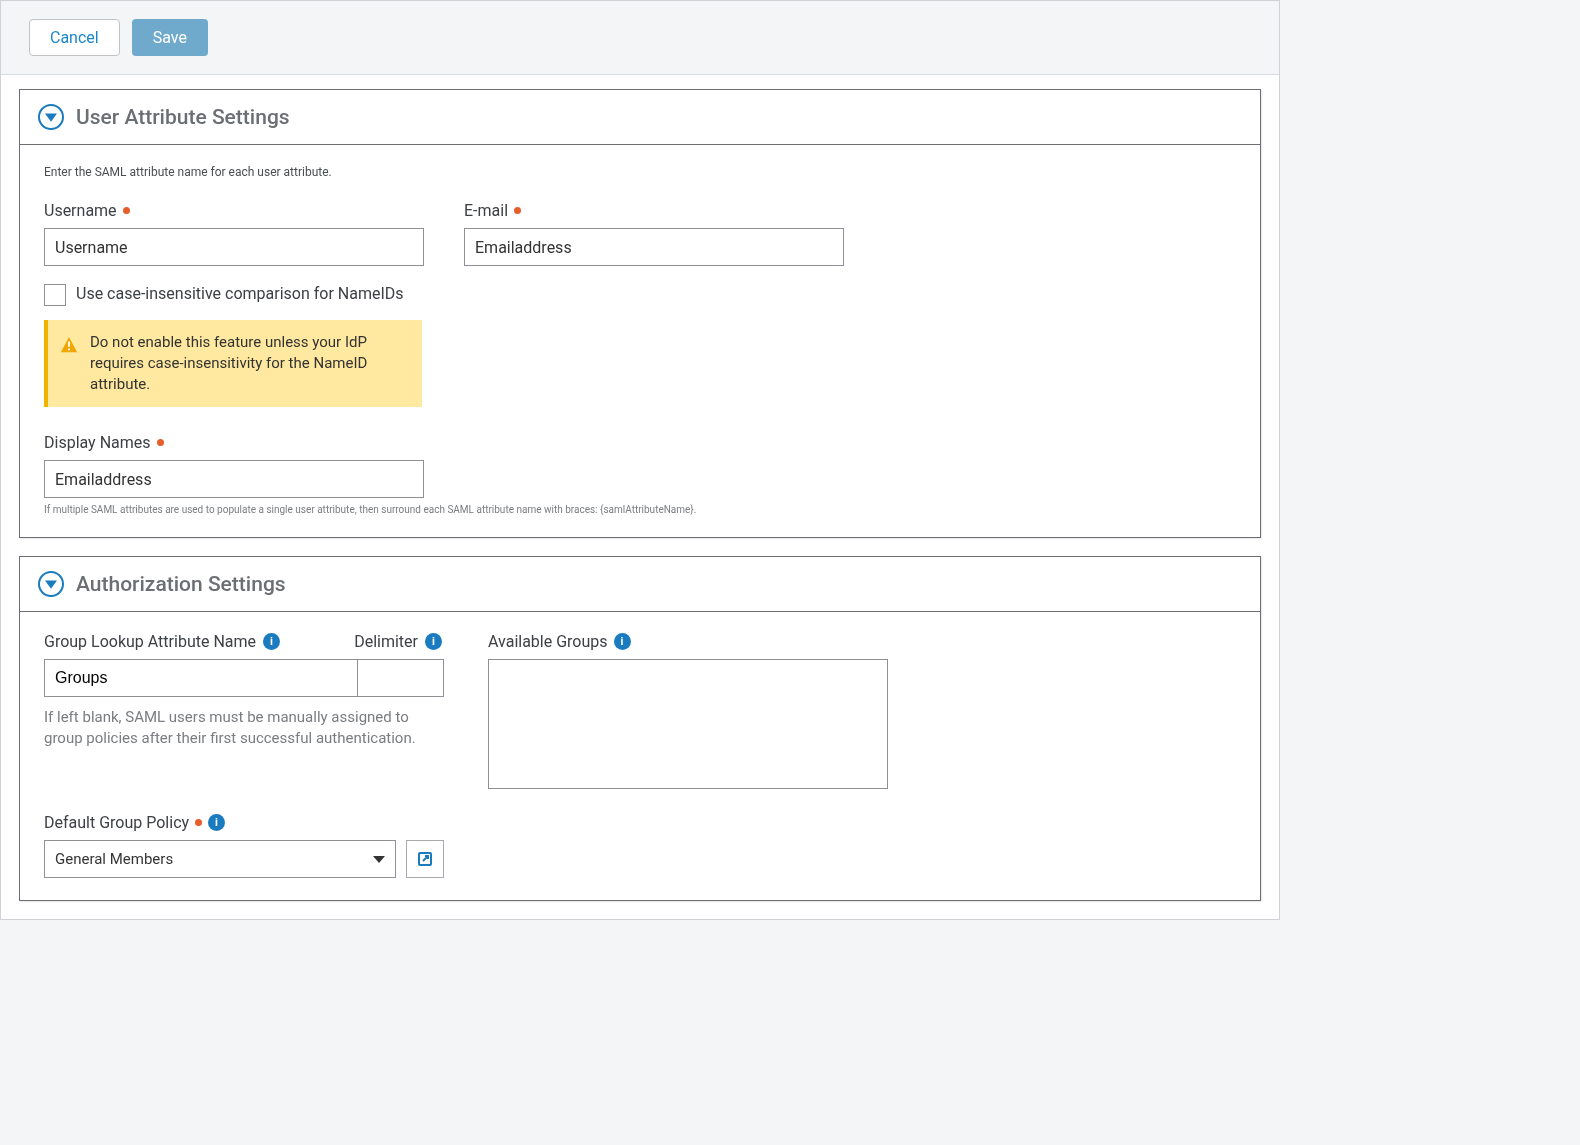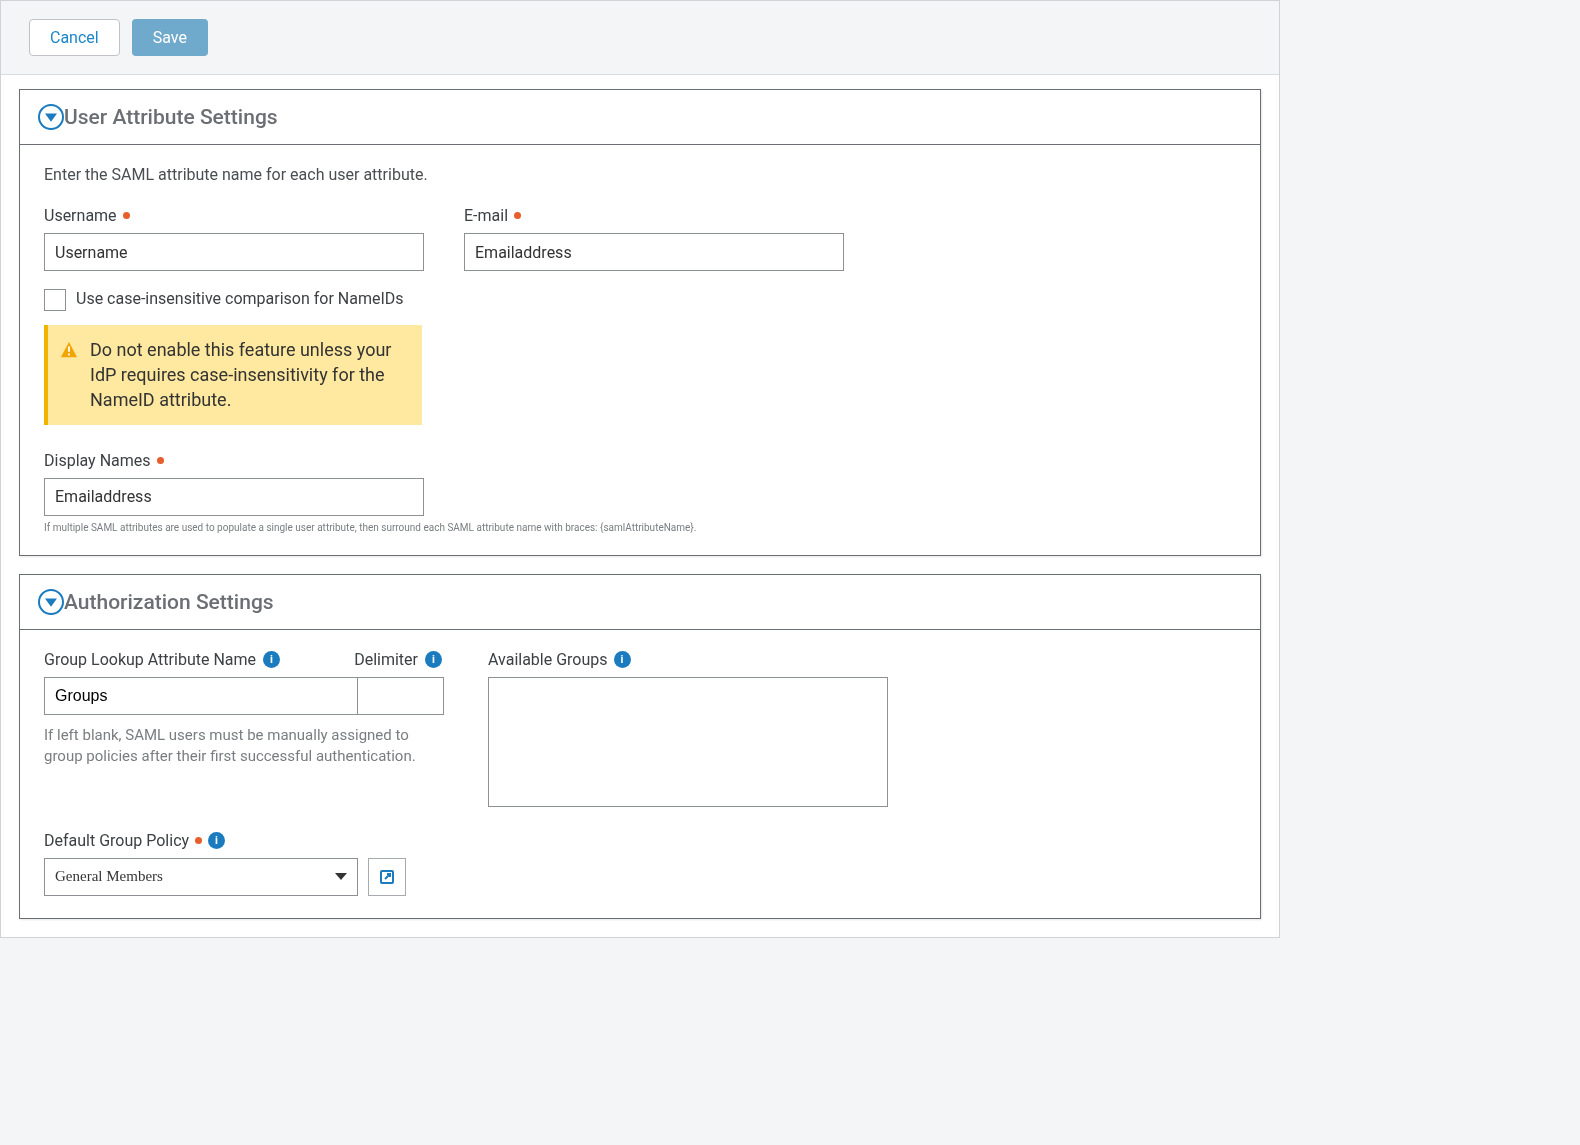--- a/index.html
+++ b/index.html
@@ -43,20 +43,21 @@
 }
 .panel {
   margin: 14px 18px 18px 18px;
   border: 1px solid #6a6d72;
   background: #fff;
   box-shadow: 1px 1px 2px rgba(0,0,0,0.1);
 }
 .panel-header {
   display: flex;
   align-items: center;
+  gap: 12px;
   padding: 14px 18px;
   border-bottom: 1px solid #6a6d72;
 }
 .panel-header h2 {
   font-size: 21px;
   font-weight: 500;
   color: #6b6e73;
 }
 .collapse-toggle {
   width: 26px; height: 26px;
@@ -65,21 +66,21 @@
   display: flex; align-items: center; justify-content: center;
   color: #1b7bbf;
   cursor: pointer;
   flex-shrink: 0;
 }
 .collapse-toggle svg { width: 12px; height: 12px; fill: #1b7bbf; }
 .panel-body { padding: 20px 24px 22px 24px; }
 .section-desc {
   color: #4b4e52;
   margin-bottom: 22px;
-  font-size: 16px;
+  font-size: 12px;
 }
 .two-col {
   display: grid;
   grid-template-columns: 380px 380px;
   column-gap: 40px;
   row-gap: 18px;
 }
 .field-label {
   font-size: 16px;
   color: #3d4044;
@@ -129,21 +130,21 @@
   align-items: flex-start;
   width: 378px;
   margin-top: 14px;
 }
 .warning-box .warn-icon {
   flex-shrink: 0;
   width: 18px; height: 18px;
   margin-top: 4px;
 }
 .warning-box .warn-text {
-  font-size: 18px;
+  font-size: 15px;
   color: #333;
   line-height: 1.4;
 }
 .helper-text {
   font-size: 15px;
   color: #7a7d81;
   margin-top: 10px;
   line-height: 1.4;
 }
 .col-left { grid-column: 1; }
@@ -198,22 +199,21 @@
   width: 100%;
   height: 130px;
   border: 1px solid #8d9095;
   background: #fff;
 }
 .default-policy-block { margin-top: 24px; }
 .policy-row {
   display: flex;
   gap: 10px;
   align-items: center;
-  width: 362px;
-  font-family: Liberation Serif, serif;
+  width: 400px;
 }
 .select-wrap {
   flex: 1;
   height: 38px;
   border: 1px solid #8d9095;
   display: flex;
   align-items: center;
   justify-content: space-between;
   padding: 0 10px;
   cursor: pointer;

